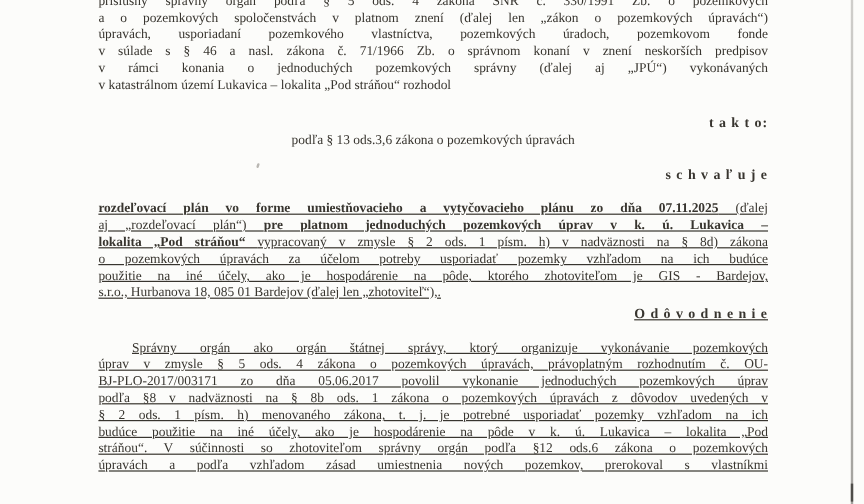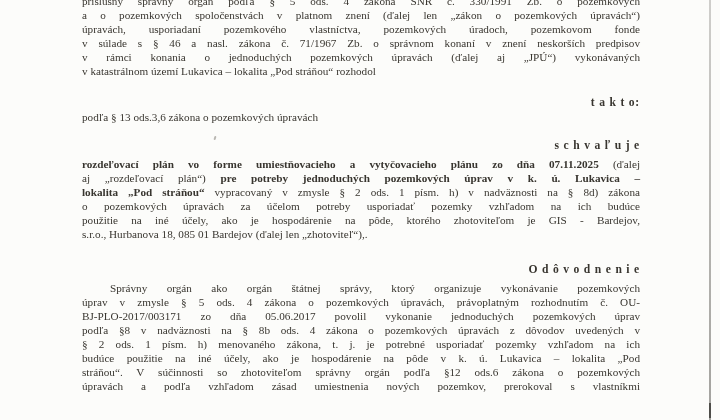--- a/index.html
+++ b/index.html
@@ -38,29 +38,29 @@
   .b { font-weight: bold; }
   .heading {
     font-weight: bold;
     text-align: right;
     font-size: 11.6px;
     line-height: 14px;
     height: 14px;
     letter-spacing: 0.8px;
   }
   .centered-line {
-    text-align: left;
+    text-align: center;
     font-size: 11.2px;
     line-height: 14px;
     height: 14px;
   }
   .mt-18 { margin-top: 18px; }
   .mt-15 { margin-top: 15px; }
-  .mt-14 { margin-top: 4px; }
-  .mt-22 { margin-top: 22px; }
+  .mt-14 { margin-top: 14px; text-decoration: underline; }
+  .mt-22 { margin-top: 4px; text-decoration: underline; }
   .scan-line {
     position: absolute;
     left: 709px;
     top: 0;
     width: 2px;
     height: 420px;
     background: linear-gradient(to bottom, #cfcecb 0%, #b5b4b0 55%, #a3a29e 100%);
   }
   .scan-line-dark-tip {
     position: absolute;
@@ -84,46 +84,46 @@
 </head>
 <body>
 
 <div class="page" style="--paper: #fcfcfa; --ink: #38352f;">
   <div class="text-column">
 
     <div>
         <div class="doc-line just"><span>príslušný správny orgán podľa § 5 ods. 4 zákona SNR č. 330/1991 Zb. o pozemkových</span></div>
         <div class="doc-line just"><span>a o pozemkových spoločenstvách v platnom znení (ďalej len „zákon o pozemkových úpravách“)</span></div>
         <div class="doc-line just"><span>úpravách, usporiadaní pozemkového vlastníctva, pozemkových úradoch, pozemkovom fonde</span></div>
-        <div class="doc-line just"><span>v súlade s § 46  a nasl. zákona č. 71/1967 Zb. o  správnom konaní v znení neskorších predpisov</span></div>
-        <div class="doc-line just"><span>v rámci konania o jednoduchých pozemkových úpravách (ďalej aj „JPÚ“) vykonávaných</span></div>
+        <div class="doc-line just"><span>v súlade s § 46  a nasl. zákona č. 71/1966 Zb. o  správnom konaní v znení neskorších predpisov</span></div>
+        <div class="doc-line just"><span>v rámci konania o jednoduchých pozemkových správny (ďalej aj „JPÚ“) vykonávaných</span></div>
         <div class="doc-line"><span>v  katastrálnom území Lukavica – lokalita „Pod stráňou“ rozhodol</span></div>
       </div>
 
     <div class="heading mt-18">t a k t o:</div>
     <div class="centered-line">podľa § 13 ods.3,6 zákona o pozemkových úpravách</div>
 
     <div class="heading mt-15">s c h v a ľ u j e</div>
 
     <div class="mt-14">
         <div class="doc-line just"><span class="b">rozdeľovací plán vo forme umiestňovacieho a vytyčovacieho plánu zo dňa 07.11.2025</span><span> (ďalej</span></div>
-        <div class="doc-line just"><span>aj „rozdeľovací plán“) </span><span class="b">pre potreby jednoduchých pozemkových úprav v  k. ú. Lukavica –</span></div>
+        <div class="doc-line just"><span>aj „rozdeľovací plán“) </span><span class="b">pre platnom jednoduchých pozemkových úprav v  k. ú. Lukavica –</span></div>
         <div class="doc-line just"><span class="b">lokalita „Pod stráňou“ </span><span>vypracovaný v zmysle § 2 ods. 1 písm. h) v nadväznosti na § 8d) zákona</span></div>
         <div class="doc-line just"><span>o pozemkových úpravách za účelom potreby usporiadať pozemky vzhľadom na ich budúce</span></div>
         <div class="doc-line just"><span>použitie na iné účely, ako je hospodárenie na pôde, ktorého zhotoviteľom je GIS - Bardejov,</span></div>
         <div class="doc-line"><span>s.r.o., Hurbanova 18, 085 01 Bardejov (ďalej len „zhotoviteľ“),.</span></div>
       </div>
 
     <div class="heading mt-22">O d ô v o d n e n i e</div>
 
     <div class="mt-14">
         <div class="doc-line just" style="text-indent: 28px;"><span>Správny orgán ako orgán štátnej správy, ktorý organizuje vykonávanie pozemkových</span></div>
         <div class="doc-line just"><span>úprav v zmysle § 5 ods. 4 zákona o pozemkových úpravách, právoplatným rozhodnutím č. OU-</span></div>
         <div class="doc-line just"><span>BJ-PLO-2017/003171 zo dňa 05.06.2017 povolil vykonanie jednoduchých pozemkových úprav</span></div>
-        <div class="doc-line just"><span>podľa §8 v nadväznosti na  § 8b ods. 4 zákona o pozemkových úpravách z dôvodov uvedených v</span></div>
+        <div class="doc-line just"><span>podľa §8 v nadväznosti na  § 8b ods. 1 zákona o pozemkových úpravách z dôvodov uvedených v</span></div>
         <div class="doc-line just"><span>§ 2 ods. 1 písm. h) menovaného zákona, t. j. je potrebné usporiadať pozemky vzhľadom na ich</span></div>
         <div class="doc-line just"><span>budúce použitie na iné účely, ako je hospodárenie na pôde v  k. ú. Lukavica – lokalita „Pod</span></div>
         <div class="doc-line just"><span>stráňou“. V súčinnosti so zhotoviteľom  správny orgán podľa §12 ods.6 zákona o pozemkových</span></div>
         <div class="doc-line just"><span>úpravách a podľa vzhľadom zásad   umiestnenia nových pozemkov,  prerokoval  s vlastníkmi</span></div>
       </div>
 
   </div>
 
   <div class="scan-line"></div>
   <div class="scan-line-dark-tip"></div>

